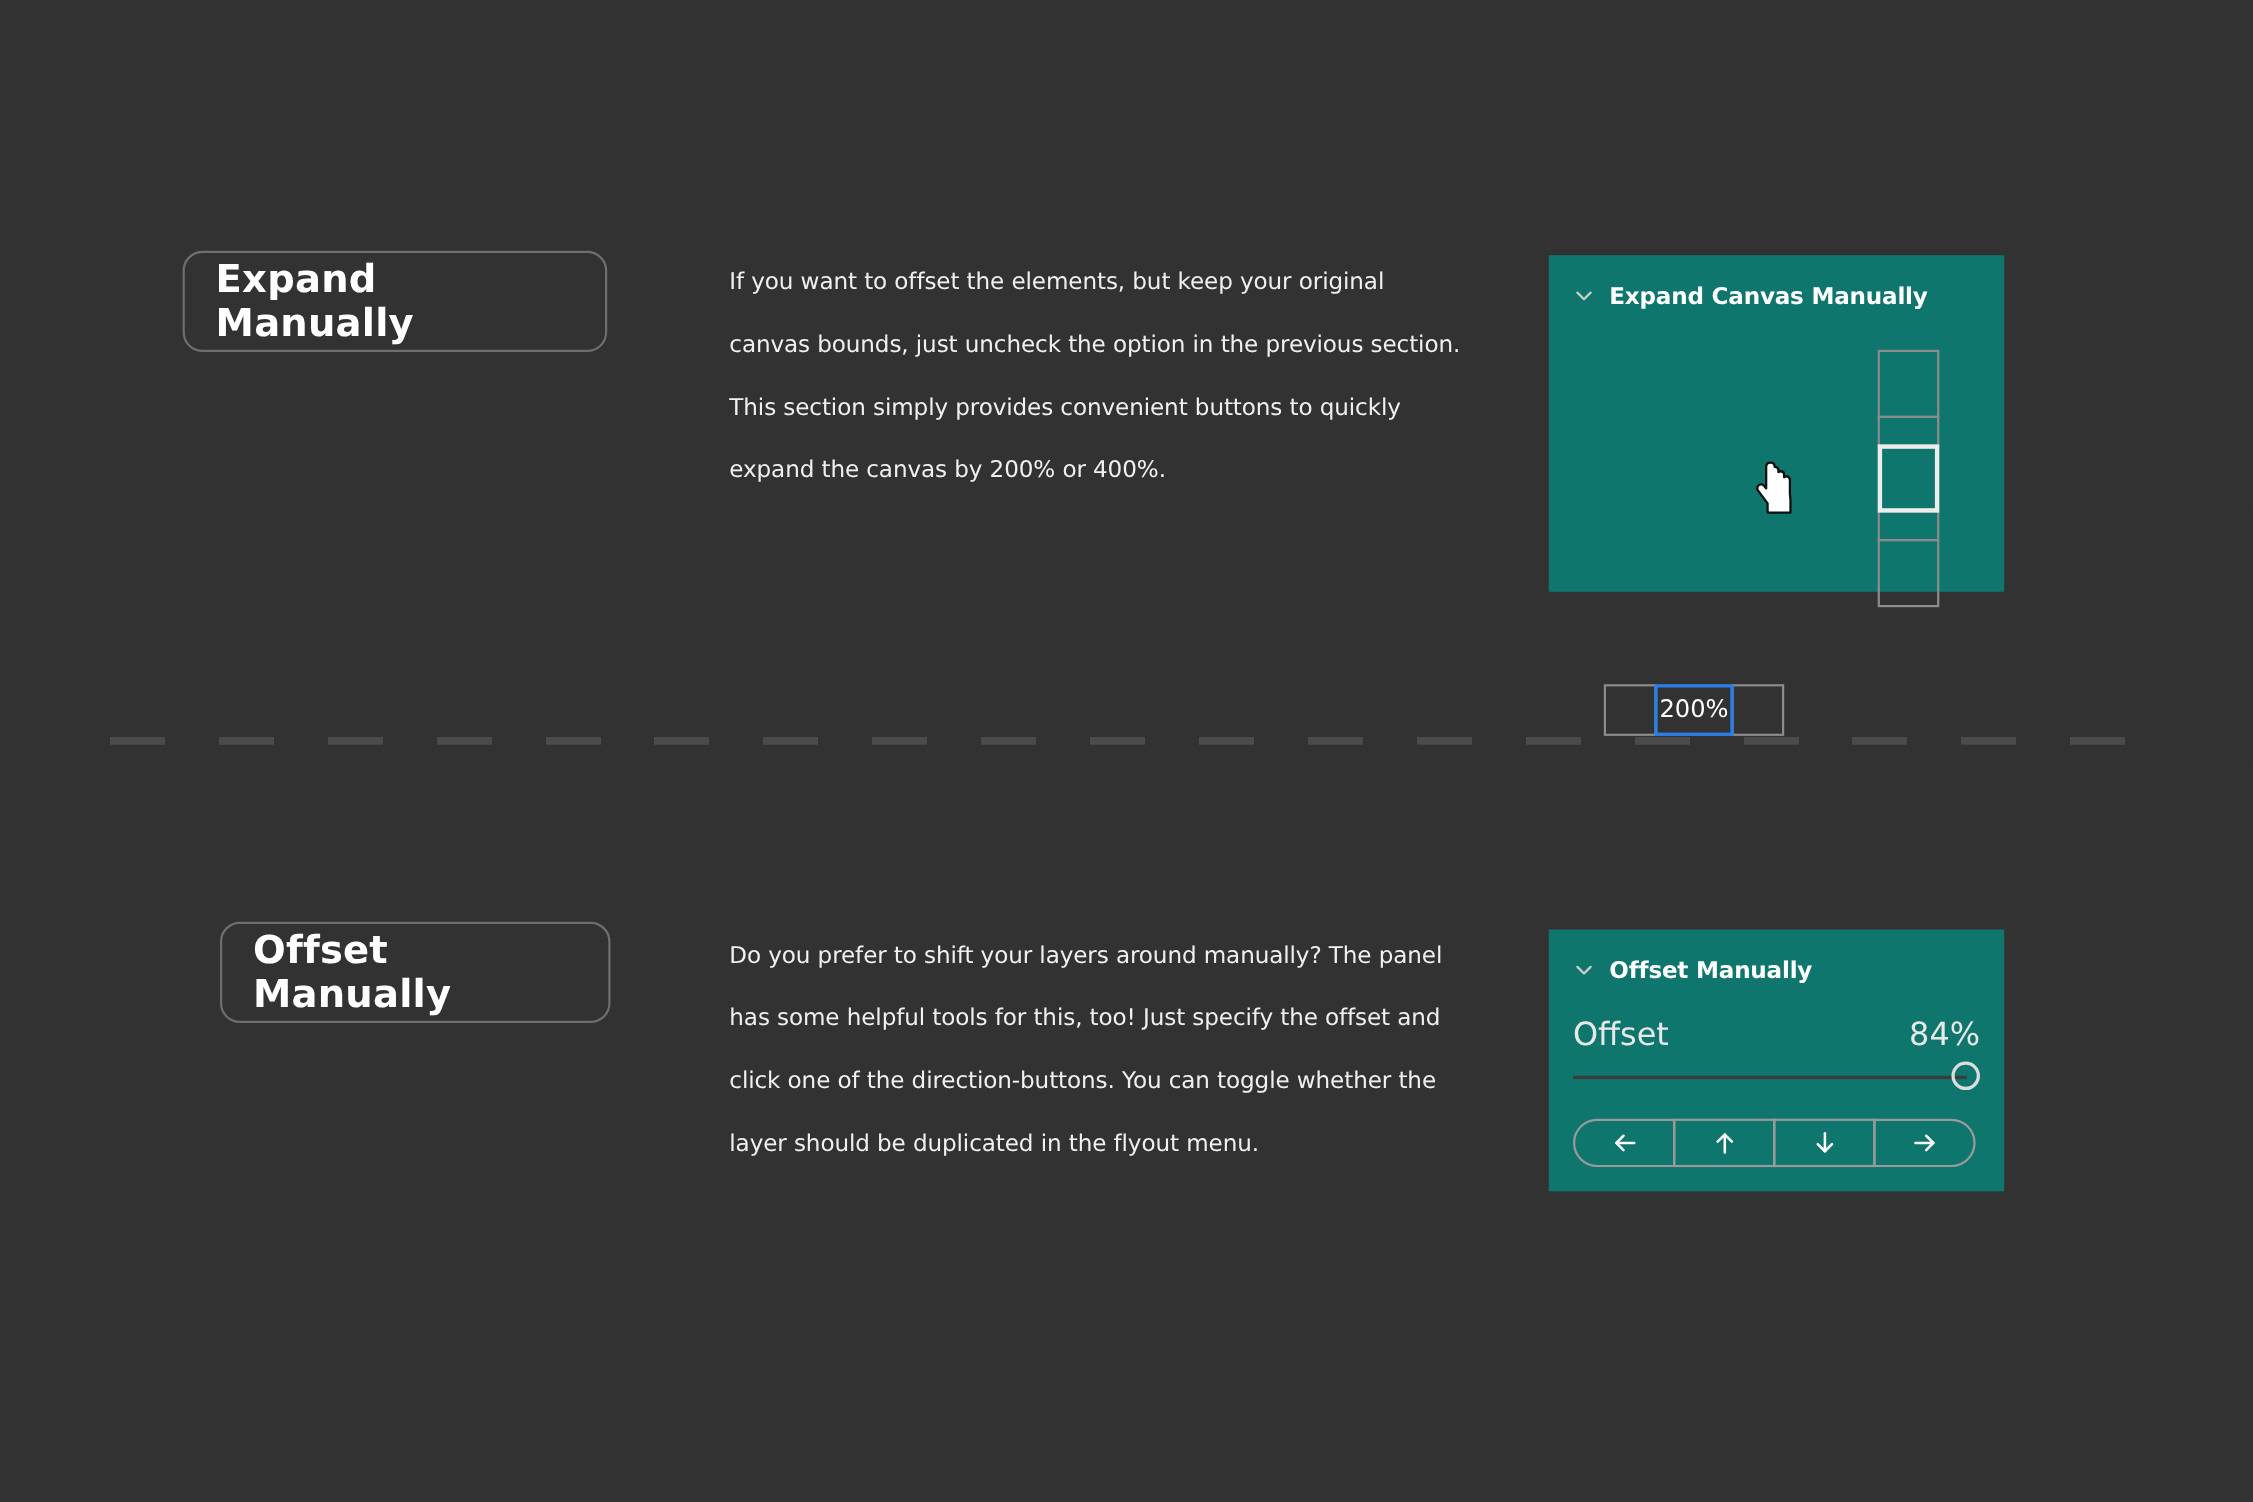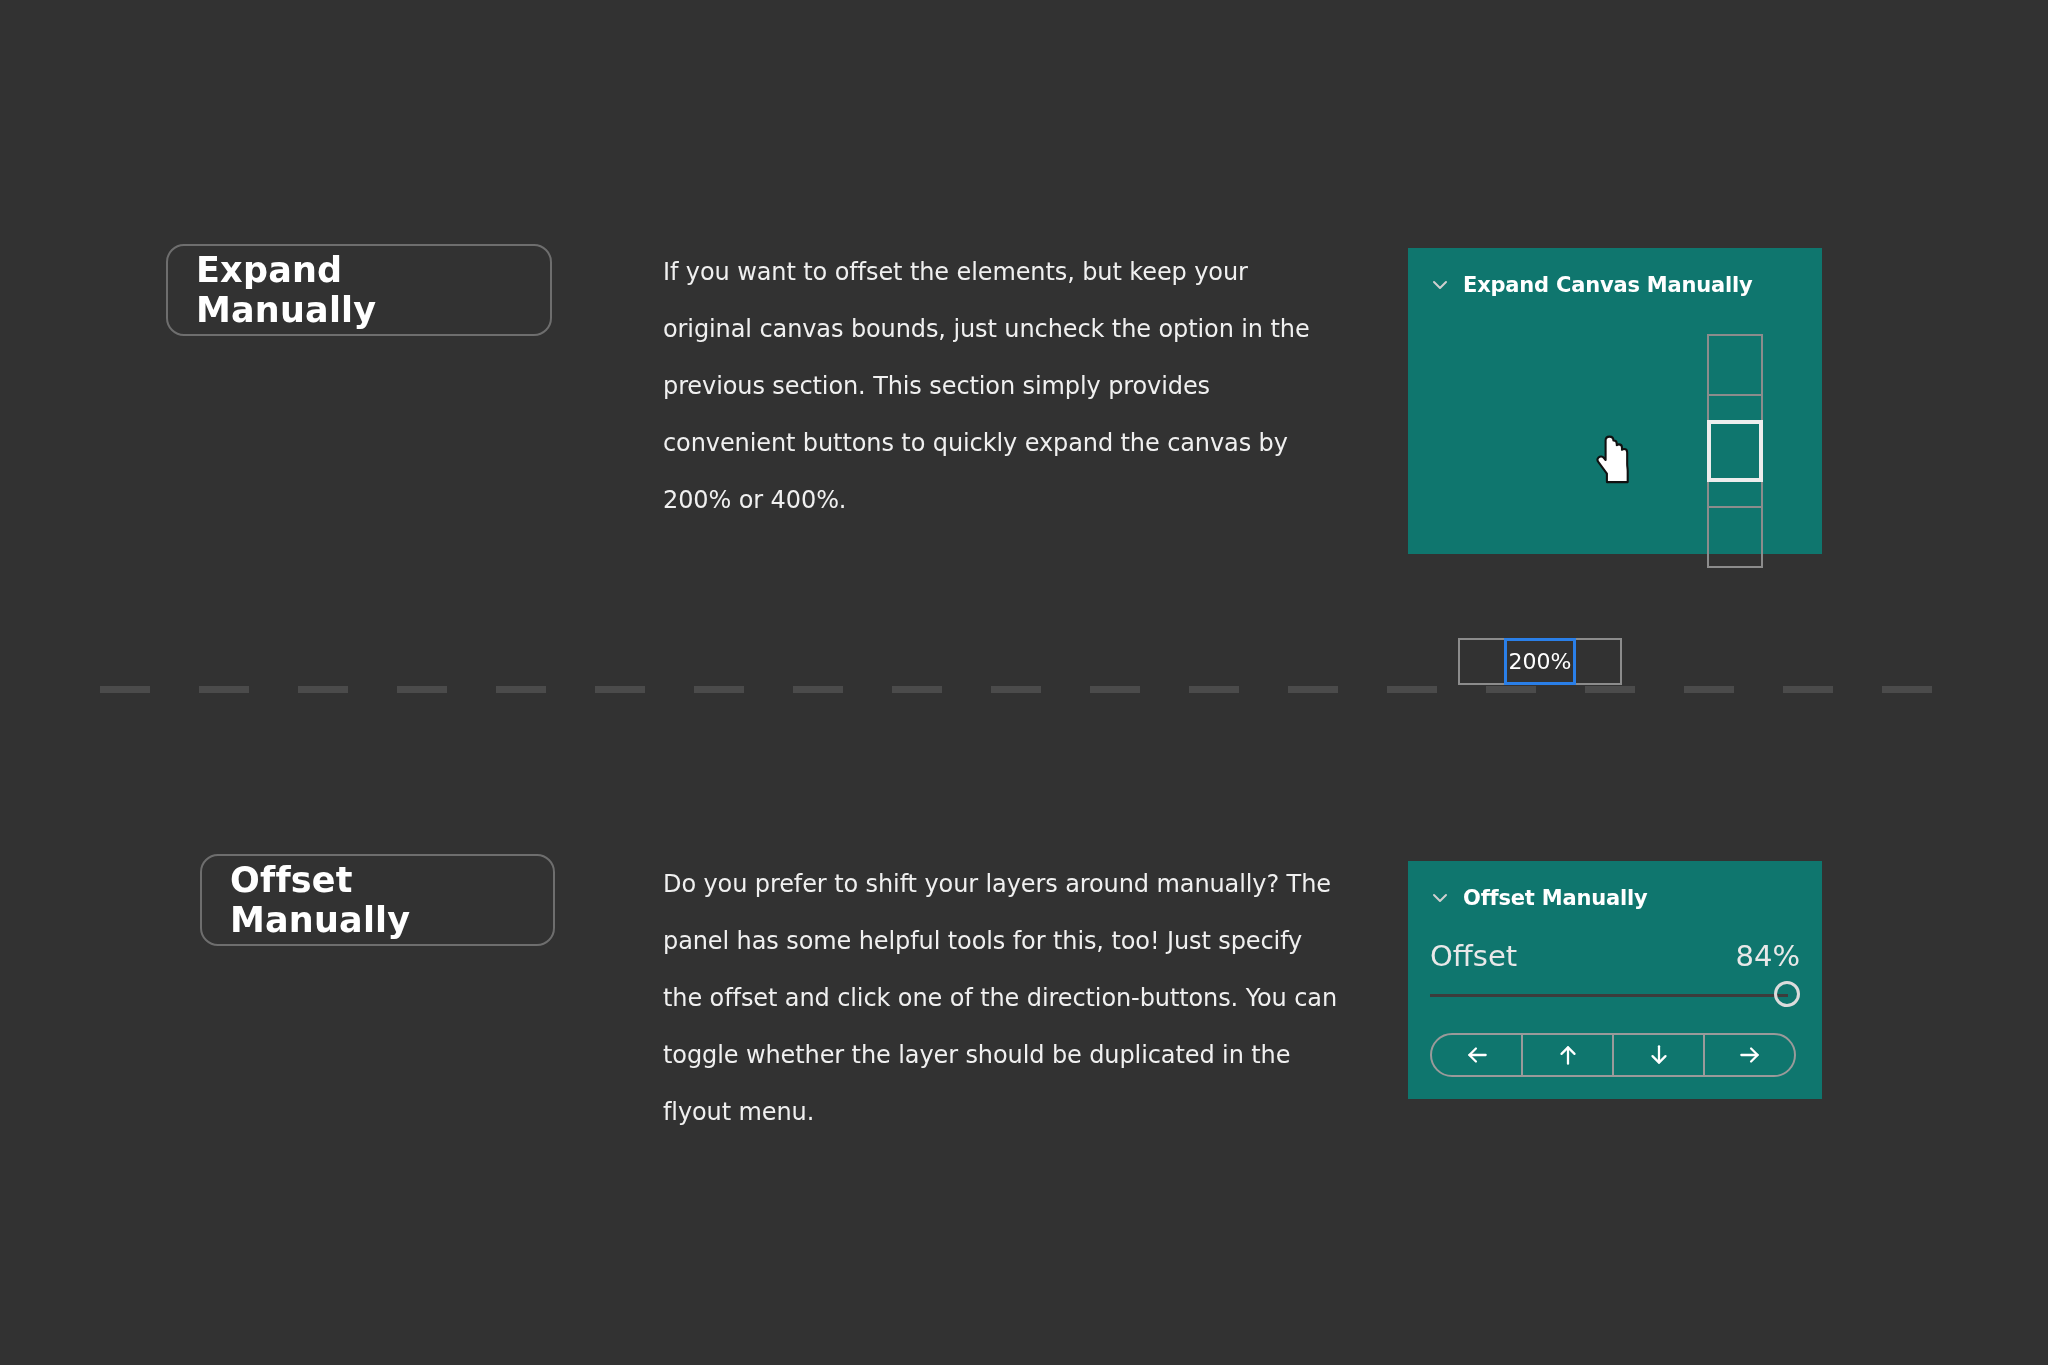--- a/index.html
+++ b/index.html
@@ -11,21 +11,20 @@
     height: 1365px;
     background: #323232;
     font-family: "DejaVu Sans", sans-serif;
     overflow: hidden;
     position: relative;
   }
 
   .page {
     position: absolute;
     inset: 0;
-    margin-top: 16px;
   }
 
   
   .pill-btn {
     position: absolute;
     box-sizing: border-box;
     border: 2px solid #6e6e6e;
     border-radius: 18px;
     background: transparent;
     color: #ffffff;
@@ -49,21 +48,21 @@
     top: 838px;
     width: 355px;
     height: 92px;
   }
 
   
   .body-copy {
     position: absolute;
     color: #f0f0f0;
     font-family: "DejaVu Sans", sans-serif;
-    font-size: 24px;
+    font-size: 21px;
     line-height: 57px;
     font-weight: 400;
     letter-spacing: -0.1px;
   }
   .copy-expand {
     left: 663px;
     top: 228px;
     width: 665px;
   }
   .copy-offset {

